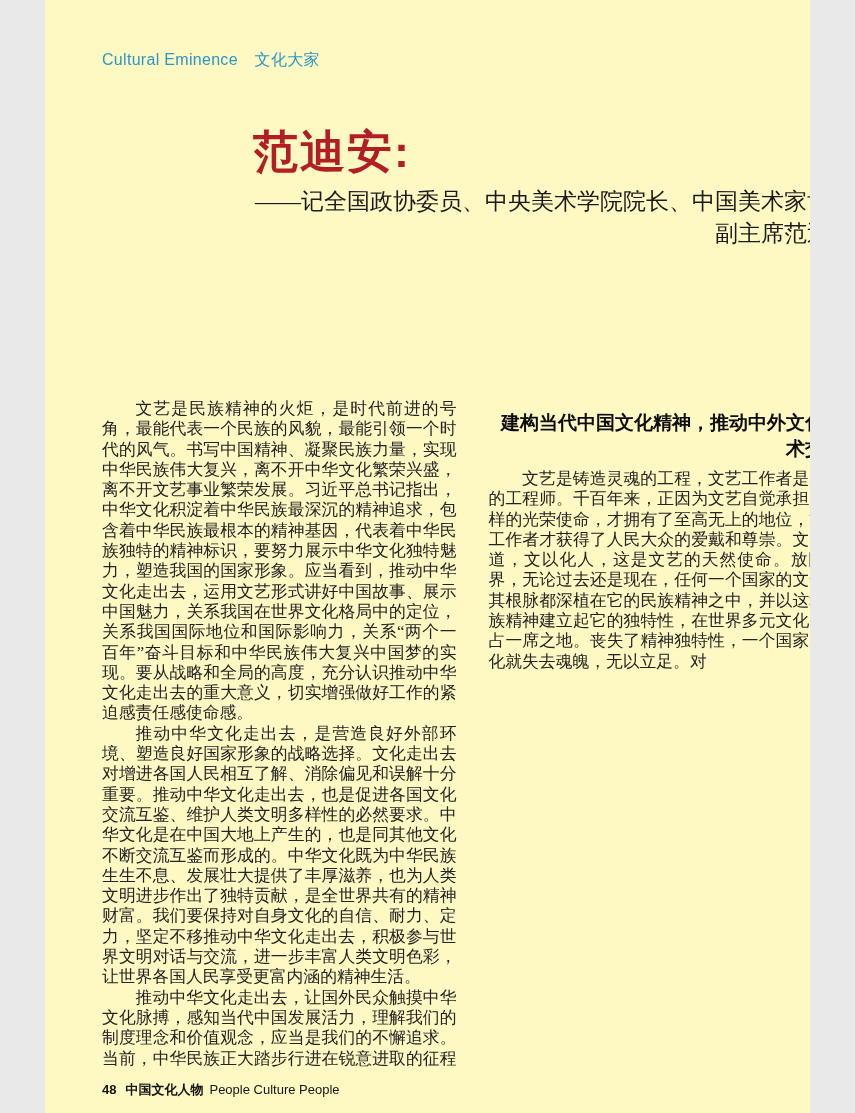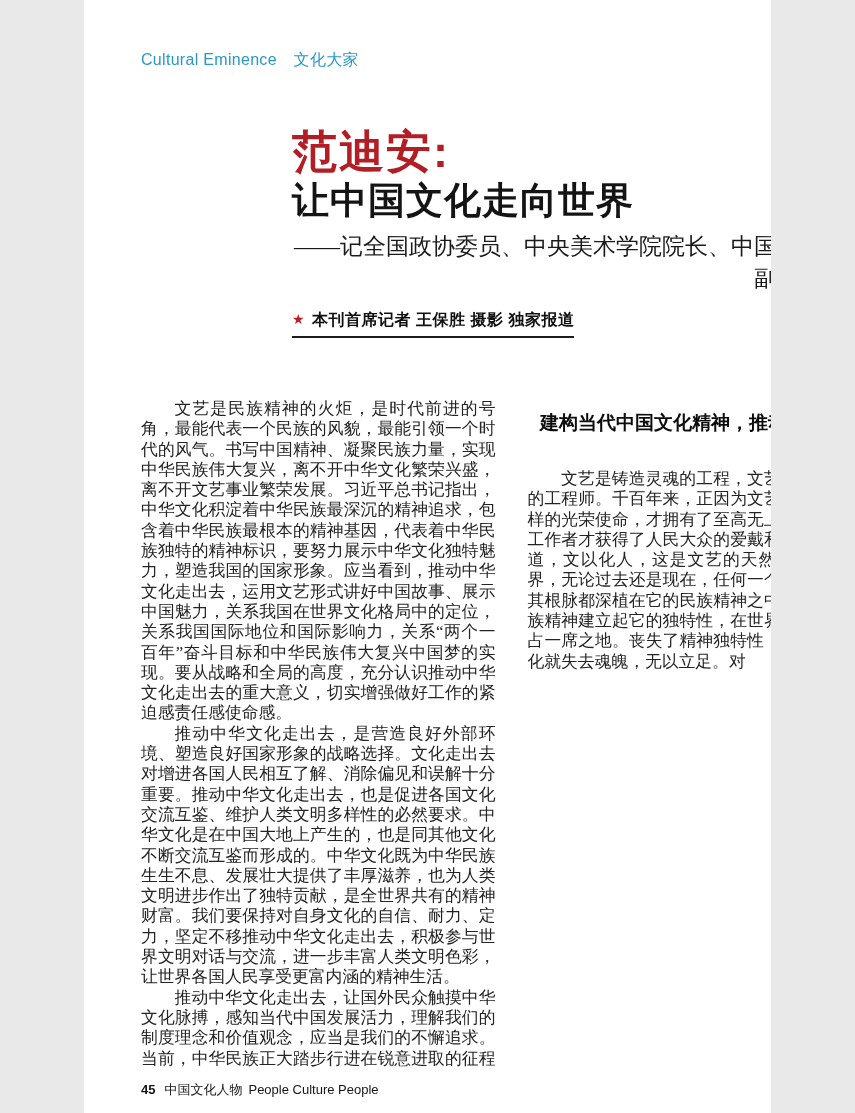--- a/index.html
+++ b/index.html
@@ -1,17 +1,17 @@
 <!DOCTYPE html>
 <html lang="zh"><head>
 <meta charset="utf-8">
 <style>
   html,body{margin:0;padding:0;background:#e9e9e9;}
   .page{
-    position:relative;width:687px;height:1113px;background:#ffffff;
+    position:relative;width:765px;height:1113px;background:#fef9c3;
     margin:0 auto;overflow:hidden;
     font-family:"Liberation Serif","DejaVu Serif",serif;color:#1c1c1c;
   }
   
   .header{
     position:absolute;left:57px;top:50px;
     font-family:"Liberation Sans","DejaVu Sans",sans-serif;
     font-size:16px;color:#2a97c6;letter-spacing:.3px;white-space:nowrap;
   }
   .header .zh{margin-left:12px;}
@@ -50,53 +50,47 @@
     font-weight:700;font-size:19px;line-height:26px;color:#0c0c0c;
     margin:11px 0 7px;text-align:right;
   }
   
   .footer{
     position:absolute;left:57px;top:1081px;
     font-family:"Liberation Sans","DejaVu Sans",sans-serif;
     font-size:13px;color:#141414;white-space:nowrap;
   }
   .footer .num{font-weight:700;margin-right:9px;}
-  .footer .zh{font-weight:400;margin-right:6px;text-align:center;}
+  .footer .zh{font-weight:700;margin-right:6px;text-align:center;}
   .footer .en{font-weight:400;}
 </style>
 </head>
 <body>
 
 <div class="page">
 
   <div class="header">
     <span class="en">Cultural Eminence</span>
     <span class="zh">文化大家</span>
   </div>
 
   <div class="title-block">
     <div class="title-red">范迪安:</div>
-    <div class="title-main">让中国文化走向世界</div>
     <div class="subtitle">——记全国政协委员、中央美术学院院长、中国美术家协会副主席范迪安</div>
-    <div>
-      <div class="byline">
-        <span class="star">★</span><span>本刊首席记者 王保胜 摄影 独家报道</span>
-      </div>
-    </div>
   </div>
 
   <div class="columns">
     <div class="col">
       <p class="indent">文艺是民族精神的火炬，是时代前进的号角，最能代表一个民族的风貌，最能引领一个时代的风气。书写中国精神、凝聚民族力量，实现中华民族伟大复兴，离不开中华文化繁荣兴盛，离不开文艺事业繁荣发展。习近平总书记指出，中华文化积淀着中华民族最深沉的精神追求，包含着中华民族最根本的精神基因，代表着中华民族独特的精神标识，要努力展示中华文化独特魅力，塑造我国的国家形象。应当看到，推动中华文化走出去，运用文艺形式讲好中国故事、展示中国魅力，关系我国在世界文化格局中的定位，关系我国国际地位和国际影响力，关系“两个一百年”奋斗目标和中华民族伟大复兴中国梦的实现。要从战略和全局的高度，充分认识推动中华文化走出去的重大意义，切实增强做好工作的紧迫感责任感使命感。</p>
       <p class="indent">推动中华文化走出去，是营造良好外部环境、塑造良好国家形象的战略选择。文化走出去对增进各国人民相互了解、消除偏见和误解十分重要。推动中华文化走出去，也是促进各国文化交流互鉴、维护人类文明多样性的必然要求。中华文化是在中国大地上产生的，也是同其他文化不断交流互鉴而形成的。中华文化既为中华民族生生不息、发展壮大提供了丰厚滋养，也为人类文明进步作出了独特贡献，是全世界共有的精神财富。我们要保持对自身文化的自信、耐力、定力，坚定不移推动中华文化走出去，积极参与世界文明对话与交流，进一步丰富人类文明色彩，让世界各国人民享受更富内涵的精神生活。</p>
       <p class="indent">推动中华文化走出去，让国外民众触摸中华文化脉搏，感知当代中国发展活力，理解我们的制度理念和价值观念，应当是我们的不懈追求。当前，中华民族正大踏步行进在锐意进取的征程中，“两个</p>
     </div>
     <div class="col">
       <h3 class="section-heading">建构当代中国文化精神，推动中外文化艺术交流</h3>
       <p class="indent">文艺是铸造灵魂的工程，文艺工作者是灵魂的工程师。千百年来，正因为文艺自觉承担了这样的光荣使命，才拥有了至高无上的地位，文艺工作者才获得了人民大众的爱戴和尊崇。文以载道，文以化人，这是文艺的天然使命。放眼世界，无论过去还是现在，任何一个国家的文化，其根脉都深植在它的民族精神之中，并以这种民族精神建立起它的独特性，在世界多元文化中抢占一席之地。丧失了精神独特性，一个国家的文化就失去魂魄，无以立足。对</p>
     </div>
   </div>
 
   <div class="footer">
-    <span class="num">45</span><span class="zh">中国文化人物</span><span class="en">People Culture People</span>
+    <span class="num">48</span><span class="zh">中国文化人物</span><span class="en">People Culture People</span>
   </div>
 
 </div>
 
 </body></html>

